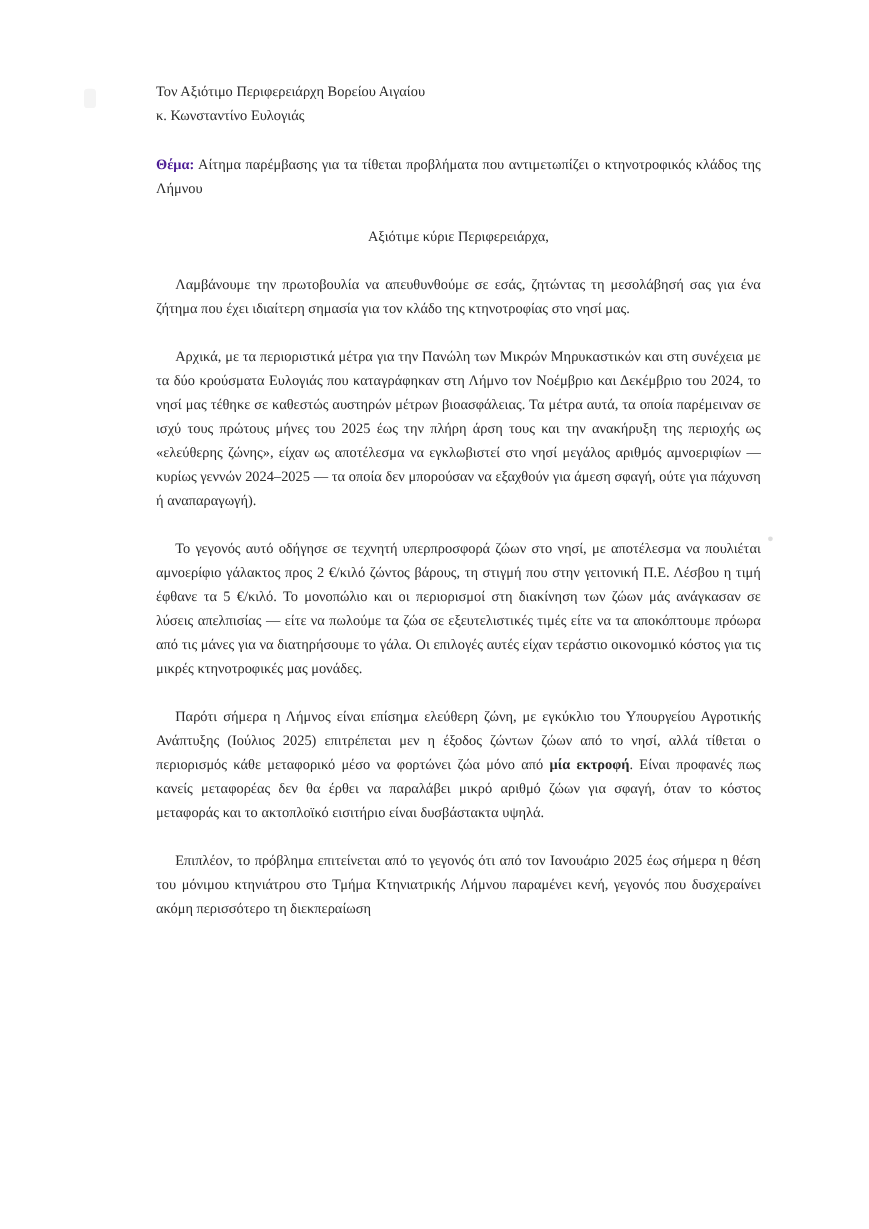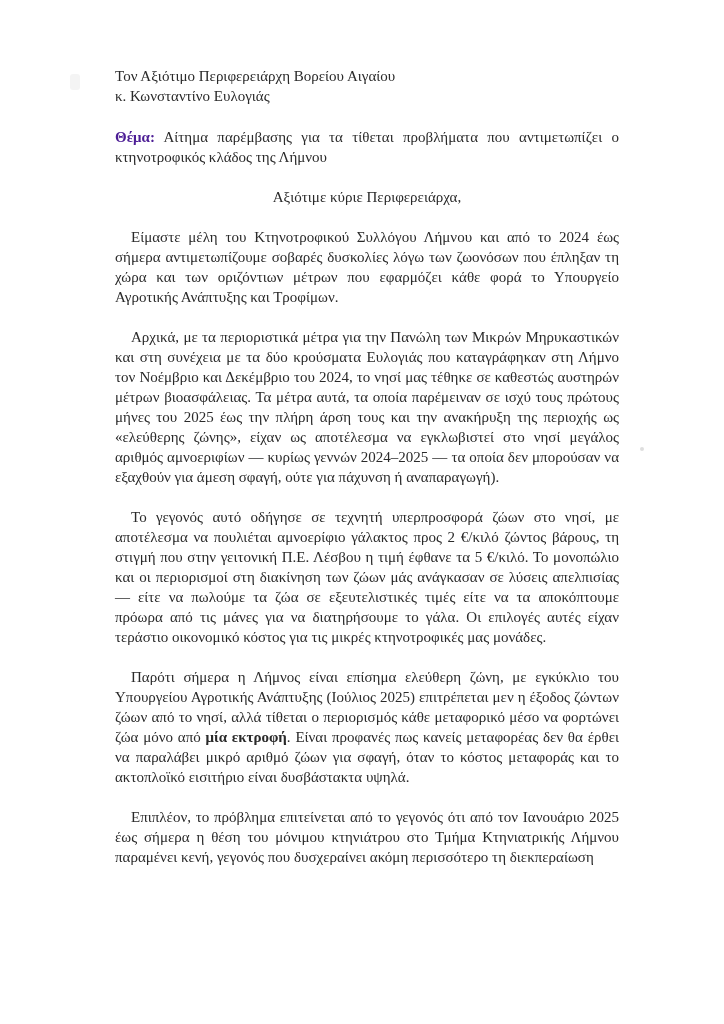--- a/index.html
+++ b/index.html
@@ -2,23 +2,23 @@
 <html><head>
 <meta charset="utf-8">
 <style>
   html, body { margin: 0; padding: 0; background: #ffffff; }
   body {
     width: 724px; height: 1024px; overflow: hidden; position: relative;
     font-family: "DejaVu Serif", "Liberation Serif", serif;
     color: #2a2a2a;
   }
   .page {
-    position: absolute; left: 115px; top: 66px; width: 504px;
+    position: absolute; left: 130px; top: 66px; width: 504px;
     font-family: "Liberation Serif", "DejaVu Serif", serif;
-    font-size: 15px; line-height: 20px;
+    font-size: 12px; line-height: 20px;
   }
   .addr { margin: 0; }
   .subject { margin: 21px 0 0 0; text-align: justify; }
   .subject b { font-weight: bold; color: #4c1d95; }
   .greeting { margin: 20px 0 0 0; text-align: center; }
   p.body-par {
     margin: 20px 0 0 0; text-align: justify; text-indent: 16px;
   }
   p.body-par b { font-weight: bold; }
   .faint-mark {
@@ -37,18 +37,18 @@
 <div class="faint-dot"></div>
 
 <div class="page">
   <div class="addr">Τον Αξιότιμο Περιφερειάρχη Βορείου Αιγαίου</div>
   <div class="addr">κ. Κωνσταντίνο Ευλογιάς</div>
 
   <div class="subject"><b>Θέμα:</b><span> Αίτημα παρέμβασης για τα τίθεται προβλήματα που αντιμετωπίζει ο κτηνοτροφικός κλάδος της Λήμνου</span></div>
 
   <div class="greeting">Αξιότιμε κύριε Περιφερειάρχα,</div>
 
-  <p class="body-par">Είμαστε μέλη του Κτηνοτροφικού Συλλόγου  Λήμνου και από το 2024 έως σήμερα αντιμετωπίζουμε σοβαρές δυσκολίες λόγω των ζωονόσων που έπληξαν τη χώρα και των οριζόντιων μέτρων που εφαρμόζει κάθε φορά το Υπουργείο Αγροτικής Ανάπτυξης και Τροφίμων.</p>
+  <p class="body-par">Λαμβάνουμε την πρωτοβουλία να απευθυνθούμε σε εσάς, ζητώντας τη μεσολάβησή σας για ένα ζήτημα που έχει ιδιαίτερη σημασία για τον κλάδο της κτηνοτροφίας στο νησί μας.</p>
   <p class="body-par">Αρχικά, με τα περιοριστικά μέτρα για την Πανώλη των Μικρών Μηρυκαστικών και στη συνέχεια με τα δύο κρούσματα Ευλογιάς που καταγράφηκαν στη Λήμνο τον Νοέμβριο και Δεκέμβριο του 2024, το νησί μας τέθηκε σε καθεστώς αυστηρών μέτρων βιοασφάλειας. Τα μέτρα αυτά, τα οποία παρέμειναν σε ισχύ τους πρώτους μήνες του 2025 έως την πλήρη άρση τους και την ανακήρυξη της περιοχής ως «ελεύθερης ζώνης», είχαν ως αποτέλεσμα να εγκλωβιστεί στο νησί μεγάλος αριθμός αμνοεριφίων — κυρίως γεννών 2024–2025 — τα οποία δεν μπορούσαν να εξαχθούν για άμεση σφαγή, ούτε για πάχυνση ή αναπαραγωγή).</p>
   <p class="body-par">Το γεγονός αυτό οδήγησε σε τεχνητή υπερπροσφορά ζώων στο νησί, με αποτέλεσμα να πουλιέται αμνοερίφιο γάλακτος προς 2 €/κιλό ζώντος βάρους, τη στιγμή που στην γειτονική Π.Ε. Λέσβου η τιμή έφθανε τα 5 €/κιλό. Το μονοπώλιο και οι περιορισμοί στη διακίνηση των ζώων μάς ανάγκασαν σε λύσεις απελπισίας — είτε να πωλούμε τα ζώα σε εξευτελιστικές τιμές είτε να τα αποκόπτουμε πρόωρα  από τις μάνες για να διατηρήσουμε το γάλα. Οι επιλογές αυτές είχαν τεράστιο οικονομικό κόστος για τις μικρές κτηνοτροφικές μας μονάδες.</p>
   <p class="body-par"><span>Παρότι σήμερα η Λήμνος είναι επίσημα ελεύθερη ζώνη, με εγκύκλιο του Υπουργείου Αγροτικής Ανάπτυξης (Ιούλιος 2025) επιτρέπεται μεν η έξοδος ζώντων ζώων από το νησί, αλλά τίθεται ο περιορισμός κάθε μεταφορικό μέσο να φορτώνει ζώα μόνο από </span><b>μία εκτροφή</b><span>. Είναι προφανές πως κανείς μεταφορέας δεν θα έρθει να παραλάβει μικρό αριθμό ζώων για σφαγή, όταν το κόστος μεταφοράς και το ακτοπλοϊκό εισιτήριο είναι δυσβάστακτα υψηλά.</span></p>
   <p class="body-par">Επιπλέον, το πρόβλημα επιτείνεται από το γεγονός ότι από τον Ιανουάριο 2025 έως σήμερα η θέση του μόνιμου κτηνιάτρου στο Τμήμα Κτηνιατρικής Λήμνου παραμένει κενή, γεγονός που δυσχεραίνει ακόμη περισσότερο τη διεκπεραίωση</p>
 </div>
 
 </body></html>

